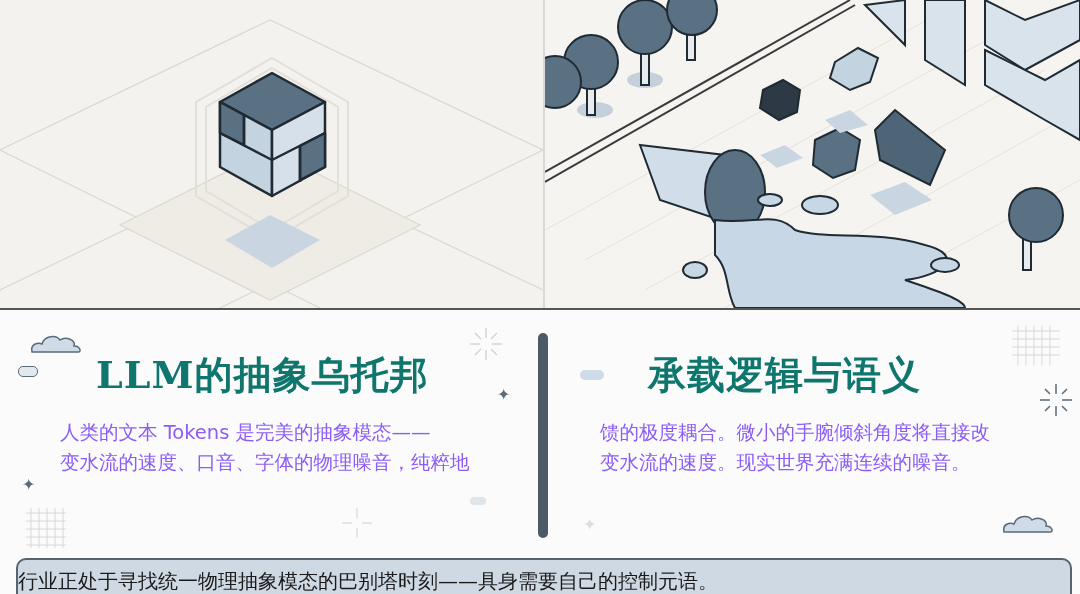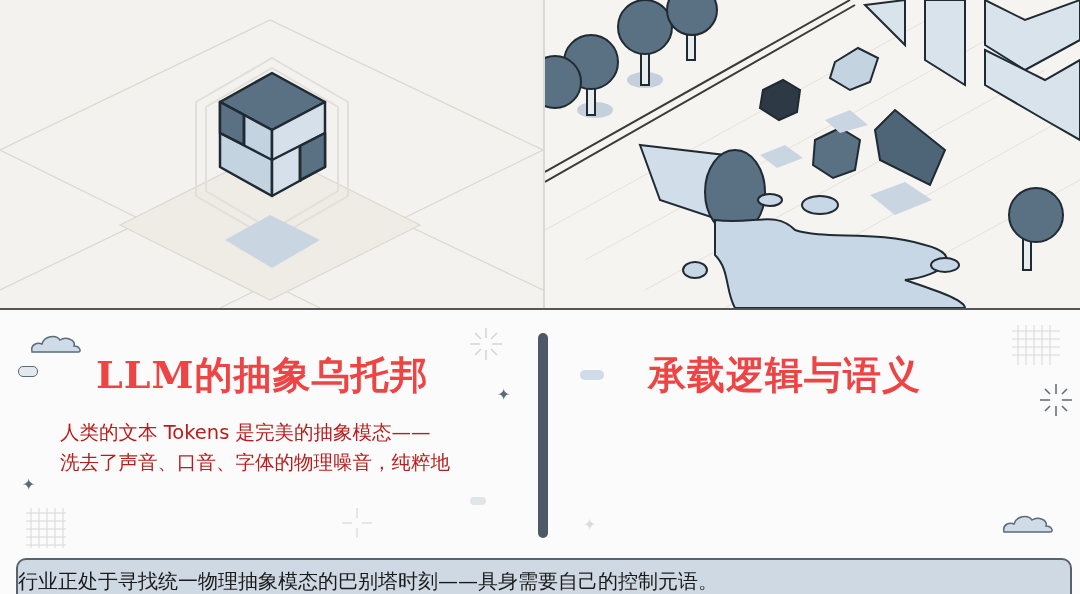--- a/index.html
+++ b/index.html
@@ -3,22 +3,22 @@
 <meta charset="utf-8">
 <style>
   html,body{margin:0;padding:0;}
   body{width:1080px;height:594px;overflow:hidden;background:#f7f7f6;font-family:"DejaVu Sans",sans-serif;position:relative;}
   .panel-top{position:absolute;top:0;height:308px;overflow:hidden;}
   #left-illus{left:0;width:543px;background:#f4f2ee;}
   #right-illus{left:545px;width:535px;background:#f6f4f0;}
   .divider-v{position:absolute;left:543px;top:0;width:2px;height:308px;background:#d9d9d9;}
   .divider-h{position:absolute;left:0;top:308px;width:1080px;height:2px;background:#555;}
   .lower{position:absolute;top:310px;left:0;width:1080px;height:284px;background:#fbfbfb;}
-  .title{position:absolute;font-family:"DejaVu Serif",serif;font-weight:bold;color:#ef4444;font-size:38px;letter-spacing:1px;white-space:nowrap;}
-  .body-text{position:absolute;font-size:19.5px;line-height:30px;color:#b91c1c;}
+  .title{position:absolute;font-family:"DejaVu Serif",serif;font-weight:bold;color:#0f766e;font-size:38px;letter-spacing:1px;white-space:nowrap;}
+  .body-text{position:absolute;font-size:19.5px;line-height:30px;color:#8b5cf6;}
   .center-bar{position:absolute;left:538px;top:333px;width:10px;height:205px;background:#4c5966;border-radius:5px;}
   .footer{position:absolute;left:16px;top:558px;width:1056px;height:50px;background:#cfd9e3;border:2px solid #57636d;border-radius:10px;box-sizing:border-box;}
   .footer-text{position:absolute;left:0;right:0;top:8px;text-align:left;font-size:20px;color:#1a1a1a;}
   .deco{position:absolute;}
 </style>
 </head>
 <body>
 
 <div class="panel-top" id="left-illus">
   <svg width="543" height="308" viewBox="0 0 543 308">
@@ -144,21 +144,21 @@
 <svg class="deco" style="left:340px;top:506px" width="34" height="34">
     <g stroke="#e0e0e0" stroke-width="1.5">
       <path d="M17 2V12M17 22V32M2 17H12M22 17H32"></path>
     </g>
   </svg>
 <div class="deco" style="left:470px;top:497px;width:16px;height:8px;border-radius:4px;background:#e0e5ea"></div>
 
 <div class="title" style="left:96px;top:350px">LLM的抽象乌托邦</div>
 <div class="body-text" style="left:60px;top:418px">
   <div>人类的文本 Tokens 是完美的抽象模态——</div>
-  <div>洗去了声音、口音、字体的物理噪音，纯粹地</div>
+  <div>变水流的速度、口音、字体的物理噪音，纯粹地</div>
 </div>
 
 <div class="center-bar"></div>
 
 <div class="deco" style="left:580px;top:370px;width:24px;height:10px;border-radius:5px;background:#cfdbe6"></div>
 <svg class="deco" style="left:1012px;top:325px" width="48" height="40">
     <g stroke="#d8d8d8" stroke-width="1">
       <path d="M6 0V40M14 0V40M22 0V40M30 0V40M38 0V40M0 6H48M0 14H48M0 22H48M0 30H48"></path>
     </g>
   </svg>
@@ -167,17 +167,19 @@
       <path d="M18 2V12M18 24V34M2 18H12M24 18H34M7 7L12 12M24 24L29 29M29 7L24 12M7 29L12 24"></path>
     </g>
   </svg>
 <div class="deco" style="left:583px;top:515px;color:#d8dde2;font-size:16px">✦</div>
 <svg class="deco" style="left:1000px;top:510px" width="56" height="26">
     <path d="M4 22 C2 14 10 12 14 14 C16 6 28 4 32 10 C38 6 48 10 46 16 C52 16 54 22 50 22 Z" fill="#cfdbe6" stroke="#5a6b7a" stroke-width="1.5"></path>
   </svg>
 
 <div class="title" style="left:648px;top:350px">承载逻辑与语义</div>
 <div class="body-text" style="left:600px;top:418px">
+  <div>馈的极度耦合。微小的手腕倾斜角度将直接改</div>
+  <div>变水流的速度。现实世界充满连续的噪音。</div>
 </div>
 
 <div class="footer">
   <div class="footer-text">行业正处于寻找统一物理抽象模态的巴别塔时刻——具身需要自己的控制元语。</div>
 </div>
 
 </body></html>

